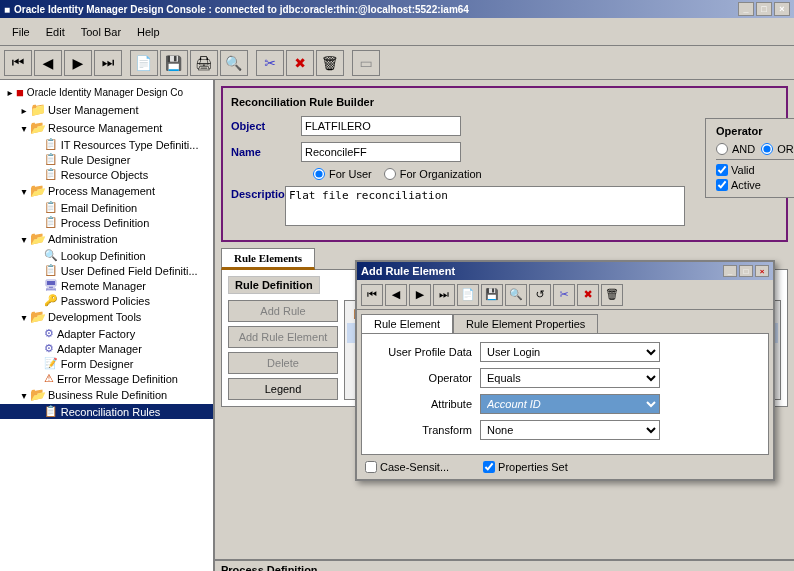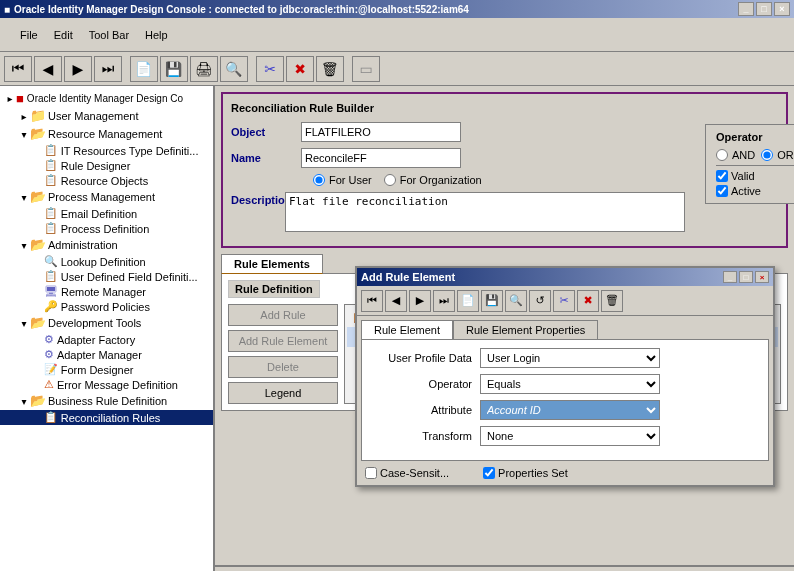--- a/index.html
+++ b/index.html
@@ -15,24 +15,24 @@
       padding: 0 4px;
       font-size: 11px;
       font-weight: bold;
     }
     .title-bar-controls { margin-left: auto; display: flex; gap: 2px; }
     .title-btn { width: 16px; height: 14px; background: #d4d0c8; border: 1px solid #888; font-size: 9px; display: flex; align-items: center; justify-content: center; cursor: pointer; }
 
     
     .menu-bar {
       background: #d4d0c8;
-      height: 34px;
-      display: flex;
-      align-items: center;
-      padding: 0 12px;
+      height: 28px;
+      display: flex;
+      align-items: center;
+      padding: 0 4px;
       border-bottom: 1px solid #808080;
     }
     .menu-item { padding: 2px 8px; font-size: 11px; cursor: pointer; }
 
     
     .toolbar {
       background: #d4d0c8;
       height: 34px;
       display: flex;
       align-items: center;
@@ -158,22 +158,23 @@
       padding: 3px 12px;
       border: 1px solid #808080;
       border-bottom: none;
       background: #d4d0c8;
       cursor: pointer;
       font-size: 11px;
       font-weight: bold;
     }
     .tab.active {
       background: white;
-      border-bottom: 1px solid #a16207;
+      border-bottom: 3px solid #a16207;
       z-index: 1;
+      font-family: Liberation Serif, serif;
     }
 
     
     .rule-definition {
       background: white;
       border: 1px solid #808080;
       padding: 6px;
       min-height: 120px;
     }
     .rule-columns {

